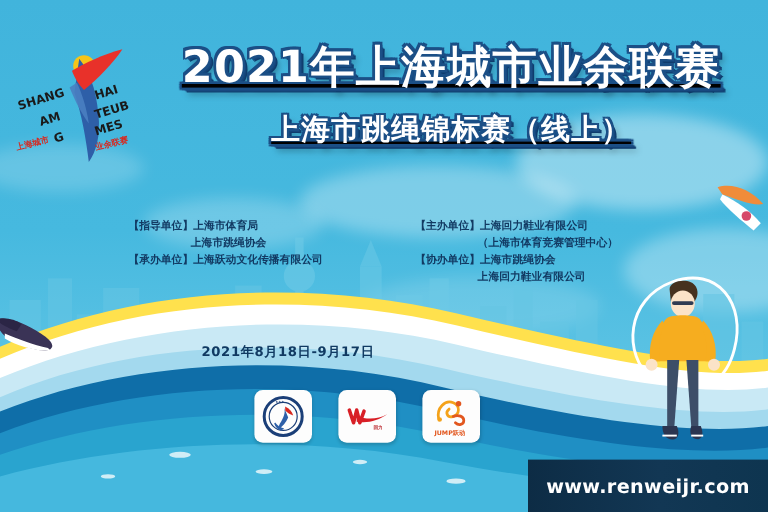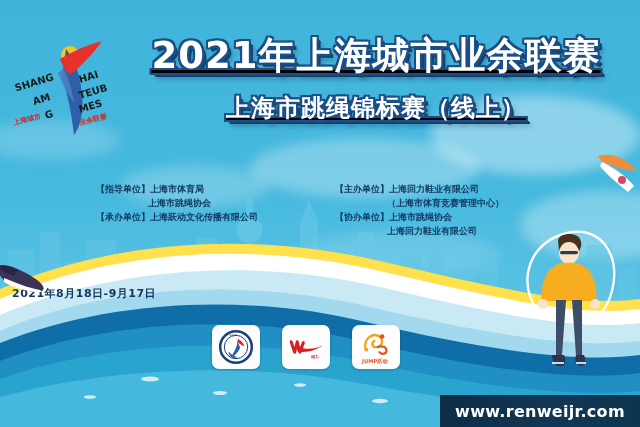--- a/index.html
+++ b/index.html
@@ -58,37 +58,38 @@
     white-space: nowrap;
     text-shadow:
        2px 0 0 #1b4f86, -2px 0 0 #1b4f86, 0 2px 0 #1b4f86, 0 -2px 0 #1b4f86,
        2px 2px 0 #1b4f86, -2px 2px 0 #1b4f86, 2px -2px 0 #1b4f86, -2px -2px 0 #1b4f86,
        3px 3px 0 #14457a, 4px 4px 0 #0f3c6d, 5px 6px 5px rgba(0,0,0,0.30);
   }
   .title-line.l2 { font-size: 24px; }
 
   
   #credits {
-    position: absolute; left: 96px; top: 182px; width: 446px;
+    position: absolute; left: 107px; top: 182px; width: 446px;
     color: #123a63;
     font-size: 9px;
     line-height: 14px;
     font-family: "DejaVu Sans", "Liberation Sans", sans-serif;
     font-weight: 700;
   }
   .credit-row { display: flex; width: 100%; }
   .credit-col { width: 50%; }
   .credit-col.right { padding-left: 16px; }
   .credit-l1 { white-space: nowrap; }
   .credit-l2 { white-space: nowrap; padding-left: 52px; }
   .credit-row + .credit-row { }
 
   
   #event-date {
-    position: absolute; left: 12px; top: 286px; width: 480px;
+    position: absolute; left: 0; top: 286px; width: 480px;
+    text-align: center;
     color: #103a62;
     font-size: 11px;
     font-weight: 700;
     letter-spacing: 0.5px;
     font-family: "DejaVu Sans", "Liberation Sans", sans-serif;
   }
 
   
   #sponsors {
     position: absolute; left: 212px; top: 325px;
@@ -104,21 +105,21 @@
   }
 
   
   #jumper { position: absolute; left: 500px; top: 205px; width: 140px; height: 190px; }
   #left-foot { position: absolute; left: -4px; top: 258px; width: 60px; height: 40px; }
   #right-person { position: absolute; left: 592px; top: 150px; width: 52px; height: 70px; }
 
   
   #watermark {
     position: absolute; right: 0; bottom: 0;
-    width: 200px; height: 32px;
+    width: 200px; height: 44px;
     background: linear-gradient(90deg, #0d2c45 0%, #123754 55%, #0e3550 100%);
     display: flex; align-items: center; justify-content: center;
   }
   #watermark-text {
     color: #ffffff;
     font-size: 16px;
     font-weight: 700;
     letter-spacing: 0.3px;
     font-family: "DejaVu Sans", "Liberation Sans", sans-serif;
   }

